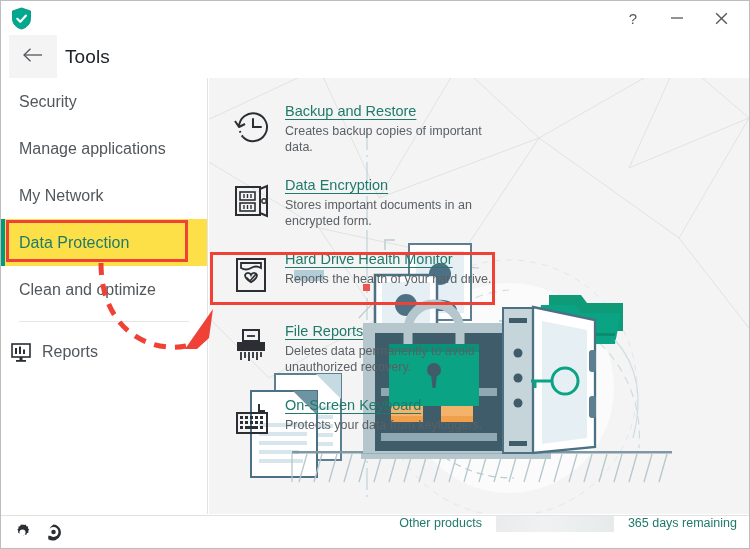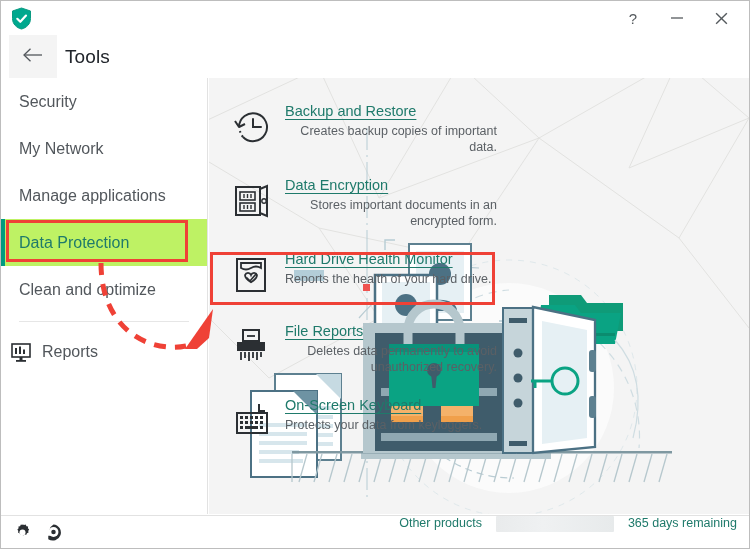--- a/index.html
+++ b/index.html
@@ -67,21 +67,21 @@
   }
   .nav-item {
     position: relative;
     height: 47px;
     display: flex; align-items: center;
     padding-left: 18px;
     font-size: 16px;
     color: #52575c;
   }
   .nav-item.selected {
-    background: #bef264;
+    background: #fde047;
     color: #1f7a6b;
   }
   .nav-item.selected::before {
     content: "";
     position: absolute; left: 0; top: 0;
     width: 4px; height: 47px;
     background: #009a80;
   }
   .nav-divider {
     margin: 8px 18px 6px 18px;
@@ -113,21 +113,20 @@
   .tool-title {
     font-size: 14.5px; color: #1f7a6b;
     text-decoration: underline;
     text-underline-offset: 3px;
     display: inline-block;
     margin-bottom: 4px;
   }
   .tool-desc {
     font-size: 12.5px; color: #5b6065; line-height: 16px;
     max-width: 212px;
-    text-align: right;
   }
 
   
   .hl-box {
     position: absolute;
     border: 3px solid #ef4136;
     pointer-events: none;
   }
   #hl-sidebar { left: 5px; top: 219px; width: 182px; height: 42px; }
   #hl-tool    { left: 209px; top: 251px; width: 285px; height: 53px; }
@@ -206,24 +205,24 @@
       </span>
     </div>
     <div class="page-title">Tools</div>
   </div>
 
   <div class="sidebar">
     <div class="nav-item">
       <span>Security</span>
     </div>
     <div class="nav-item">
+      <span>Manage applications</span>
+    </div>
+    <div class="nav-item">
       <span>My Network</span>
-    </div>
-    <div class="nav-item">
-      <span>Manage applications</span>
     </div>
     <div class="nav-item selected">
       <span>Data Protection</span>
     </div>
     <div class="nav-item">
       <span>Clean and optimize</span>
     </div>
 
     <div class="nav-divider"></div>
 

